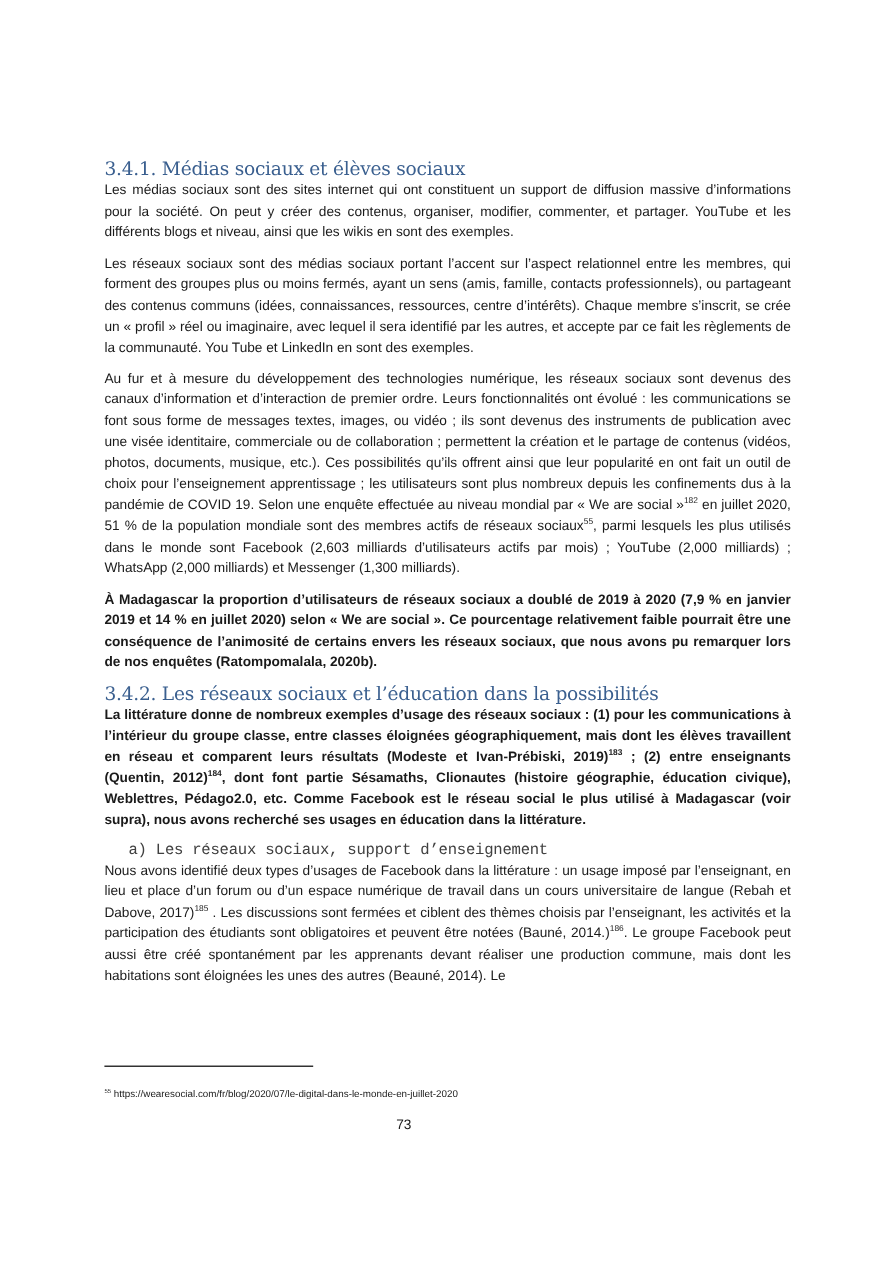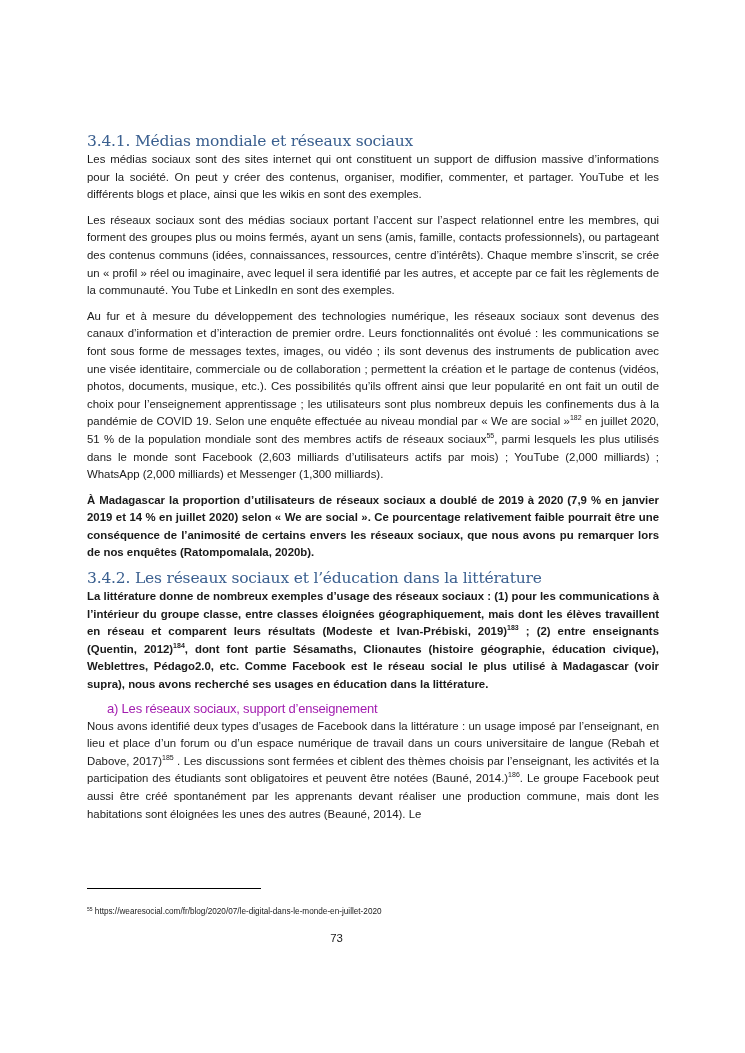--- a/index.html
+++ b/index.html
@@ -8,22 +8,22 @@
       position: absolute; left: 87px; top: 131px; width: 572px;
       font-family: "Liberation Sans", sans-serif;
       font-size: 11.4px; line-height: 17.6px; color: #1a1a1a;
     }
     h2 {
       font-family: "DejaVu Serif", "Liberation Serif", serif;
       font-weight: normal; color: #3a5f8f;
       font-size: 15.5px; line-height: 20px; margin: 0; letter-spacing: -0.2px;
     }
     h3 {
-      font-family: Liberation Sans, sans-serif;
-      font-weight: normal; color: #a21caf;
+      font-family: Liberation Mono, monospace;
+      font-weight: normal; color: #404040;
       font-size: 13px; line-height: 18px; margin: 0 0 0 20px; letter-spacing: -0.2px;
     }
     p { margin: 0 0 8px 0; text-align: justify; }
     p.tight { margin-bottom: 6px; font-weight: bold; }
     sup { font-size: 7px; line-height: 0; vertical-align: 5px; }
     b { font-weight: normal; }
     .sec2 { margin-top: 4px; }
     .sub { margin-top: 4px; }
     .footnote-rule {
       position: absolute; left: 87px; top: 888px; width: 174px; height: 0;
@@ -37,27 +37,27 @@
     .page-number {
       position: absolute; left: 0; width: 673px; top: 932px; text-align: center;
       font-family: "Liberation Sans", sans-serif; font-size: 11.4px; color: #1a1a1a;
     }
   </style>
 </head>
 <body>
 
 <div class="page">
 
-  <h2>3.4.1. Médias mondiale et réseaux sociaux</h2>
-  <p>Les médias sociaux sont des sites internet qui ont constituent un support de diffusion massive d’informations pour la société. On peut y créer des contenus, organiser, modifier, commenter, et partager. YouTube et les différents blogs et place, ainsi que les wikis en sont des exemples.</p>
+  <h2>3.4.1. Médias sociaux et élèves sociaux</h2>
+  <p>Les médias sociaux sont des sites internet qui ont constituent un support de diffusion massive d’informations pour la société. On peut y créer des contenus, organiser, modifier, commenter, et partager. YouTube et les différents blogs et niveau, ainsi que les wikis en sont des exemples.</p>
   <p>Les réseaux sociaux sont des médias sociaux portant l’accent sur l’aspect relationnel entre les membres, qui forment des groupes plus ou moins fermés, ayant un sens (amis, famille, contacts professionnels), ou partageant des contenus communs (idées, connaissances, ressources, centre d’intérêts). Chaque membre s’inscrit, se crée un « profil » réel ou imaginaire, avec lequel il sera identifié par les autres, et accepte par ce fait les règlements de la communauté. You Tube et LinkedIn en sont des exemples.</p>
   <p><span>Au fur et à mesure du développement des technologies numérique, les réseaux sociaux sont devenus des canaux d’information et d’interaction de premier ordre. Leurs fonctionnalités ont évolué : les communications se font sous forme de messages textes, images, ou vidéo ; ils sont devenus des instruments de publication avec une visée identitaire, commerciale ou de collaboration ; permettent la création et le partage de contenus (vidéos, photos, documents, musique, etc.). Ces possibilités qu’ils offrent ainsi que leur popularité en ont fait un outil de choix pour l’enseignement apprentissage ; les utilisateurs sont plus nombreux depuis les confinements dus à la pandémie de COVID 19. Selon une enquête effectuée au niveau mondial par « We are social »</span><sup>182</sup><span> en juillet 2020, 51 % de la population mondiale sont des membres actifs de réseaux sociaux</span><sup>55</sup><span>, parmi lesquels les plus utilisés dans le monde sont </span><b>Facebook</b><span> (2,603 milliards d’utilisateurs actifs par mois) ; </span><b>YouTube</b><span> (2,000 milliards) ; </span><b>WhatsApp</b><span> (2,000 milliards) et </span><b>Messenger</b><span> (1,300 milliards).</span></p>
   <p class="tight">À Madagascar la proportion d’utilisateurs de réseaux sociaux a doublé de 2019 à 2020 (7,9 % en janvier 2019 et 14 % en juillet 2020) selon « We are social ». Ce pourcentage relativement faible pourrait être une conséquence de l’animosité de certains envers les réseaux sociaux, que nous avons pu remarquer lors de nos enquêtes (Ratompomalala, 2020b).</p>
 
-  <h2 class="sec2">3.4.2. Les réseaux sociaux et l’éducation dans la littérature</h2>
+  <h2 class="sec2">3.4.2. Les réseaux sociaux et l’éducation dans la possibilités</h2>
   <p class="tight"><span>La littérature donne de nombreux exemples d’usage des réseaux sociaux : (1)  pour les communications à l’intérieur du groupe classe, entre classes éloignées géographiquement, mais dont les élèves travaillent en réseau et comparent leurs résultats (Modeste et Ivan-Prébiski, 2019)</span><sup>183</sup><span> ;  (2) entre enseignants (Quentin, 2012)</span><sup>184</sup><span>, dont font partie Sésamaths, Clionautes (histoire géographie, éducation civique), Weblettres, Pédago2.0, etc. Comme Facebook est le réseau social le plus utilisé à Madagascar (voir supra), nous avons recherché ses usages en éducation dans la littérature.</span></p>
 
   <h3 class="sub">a)  Les réseaux sociaux, support d’enseignement</h3>
   <p><span>Nous avons identifié deux types d’usages de Facebook dans la littérature : un usage imposé par l’enseignant, en lieu et place d’un forum ou d’un espace numérique de travail dans un cours universitaire de langue (Rebah et Dabove, 2017)</span><sup>185</sup><span> . Les discussions sont fermées et ciblent des thèmes choisis par l’enseignant, les activités et la participation des étudiants sont obligatoires et peuvent être notées (Bauné, 2014.)</span><sup>186</sup><span>. Le groupe Facebook peut aussi être créé spontanément par les apprenants devant réaliser une production commune, mais dont les habitations sont éloignées les unes des autres (Beauné, 2014). Le</span></p>
 </div>
 
 <div class="footnote-rule"></div>
 <div class="footnote"><sup>55</sup><span> https://wearesocial.com/fr/blog/2020/07/le-digital-dans-le-monde-en-juillet-2020</span></div>
 
 <div class="page-number">73</div>

